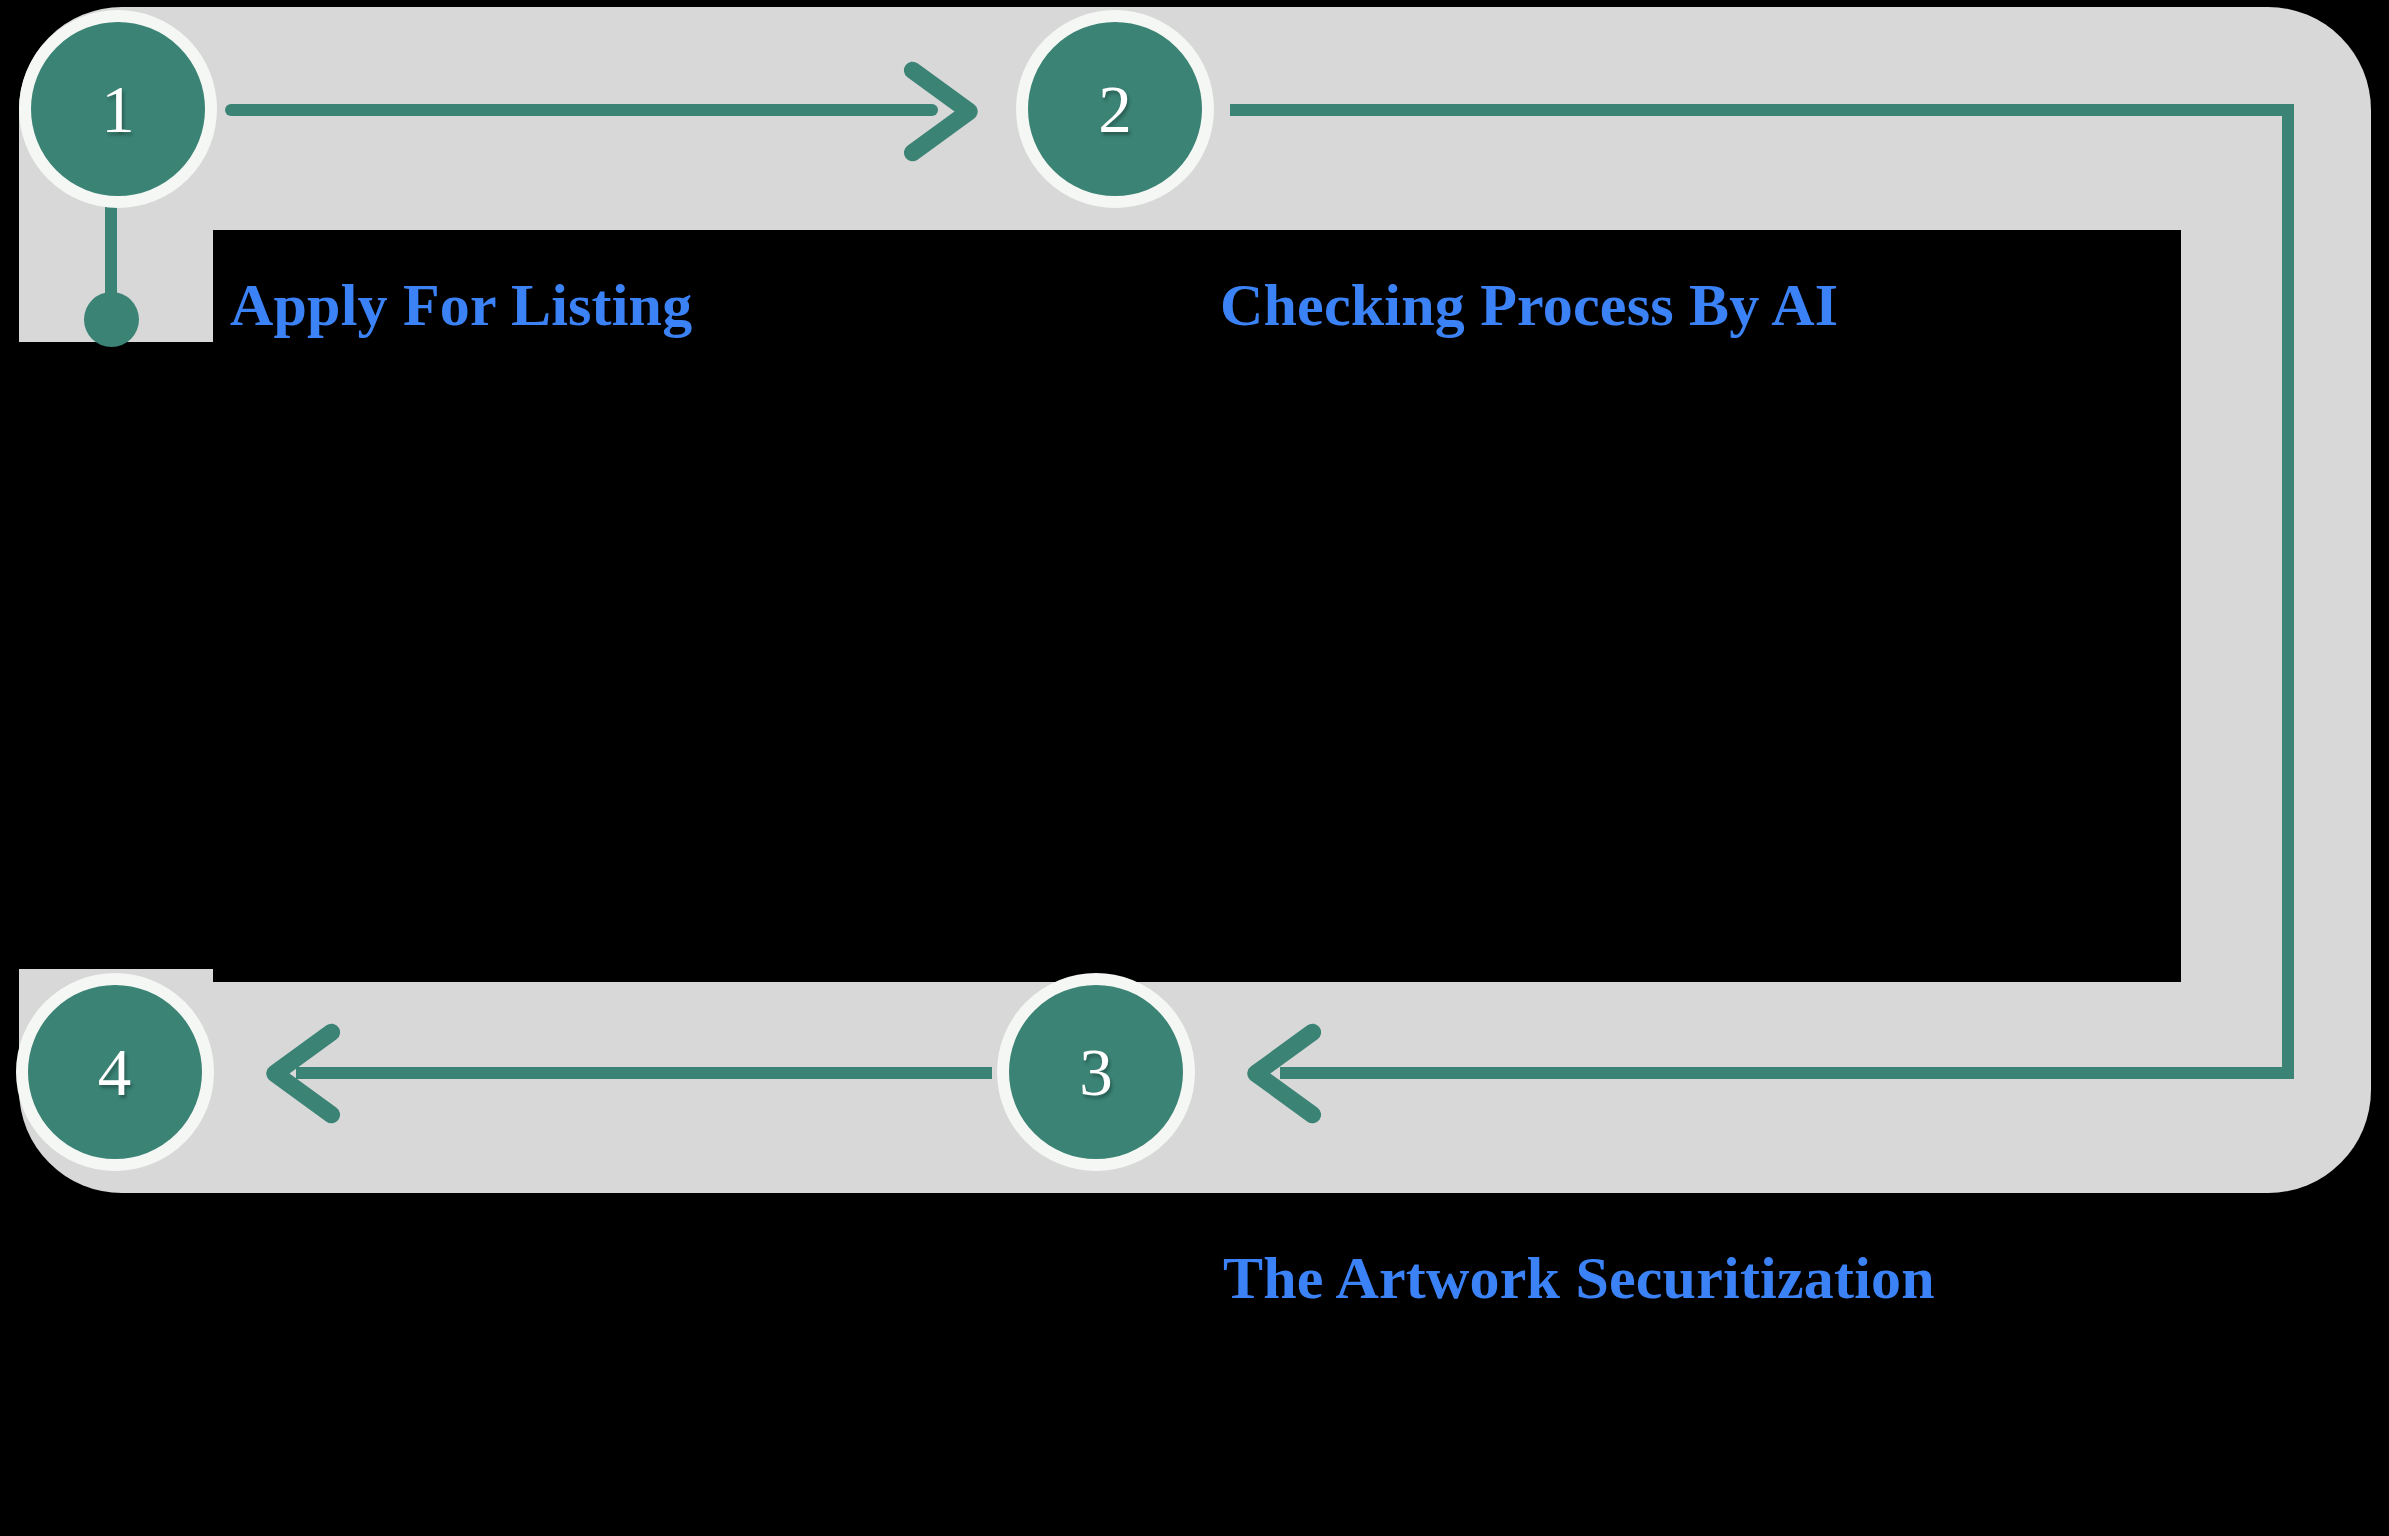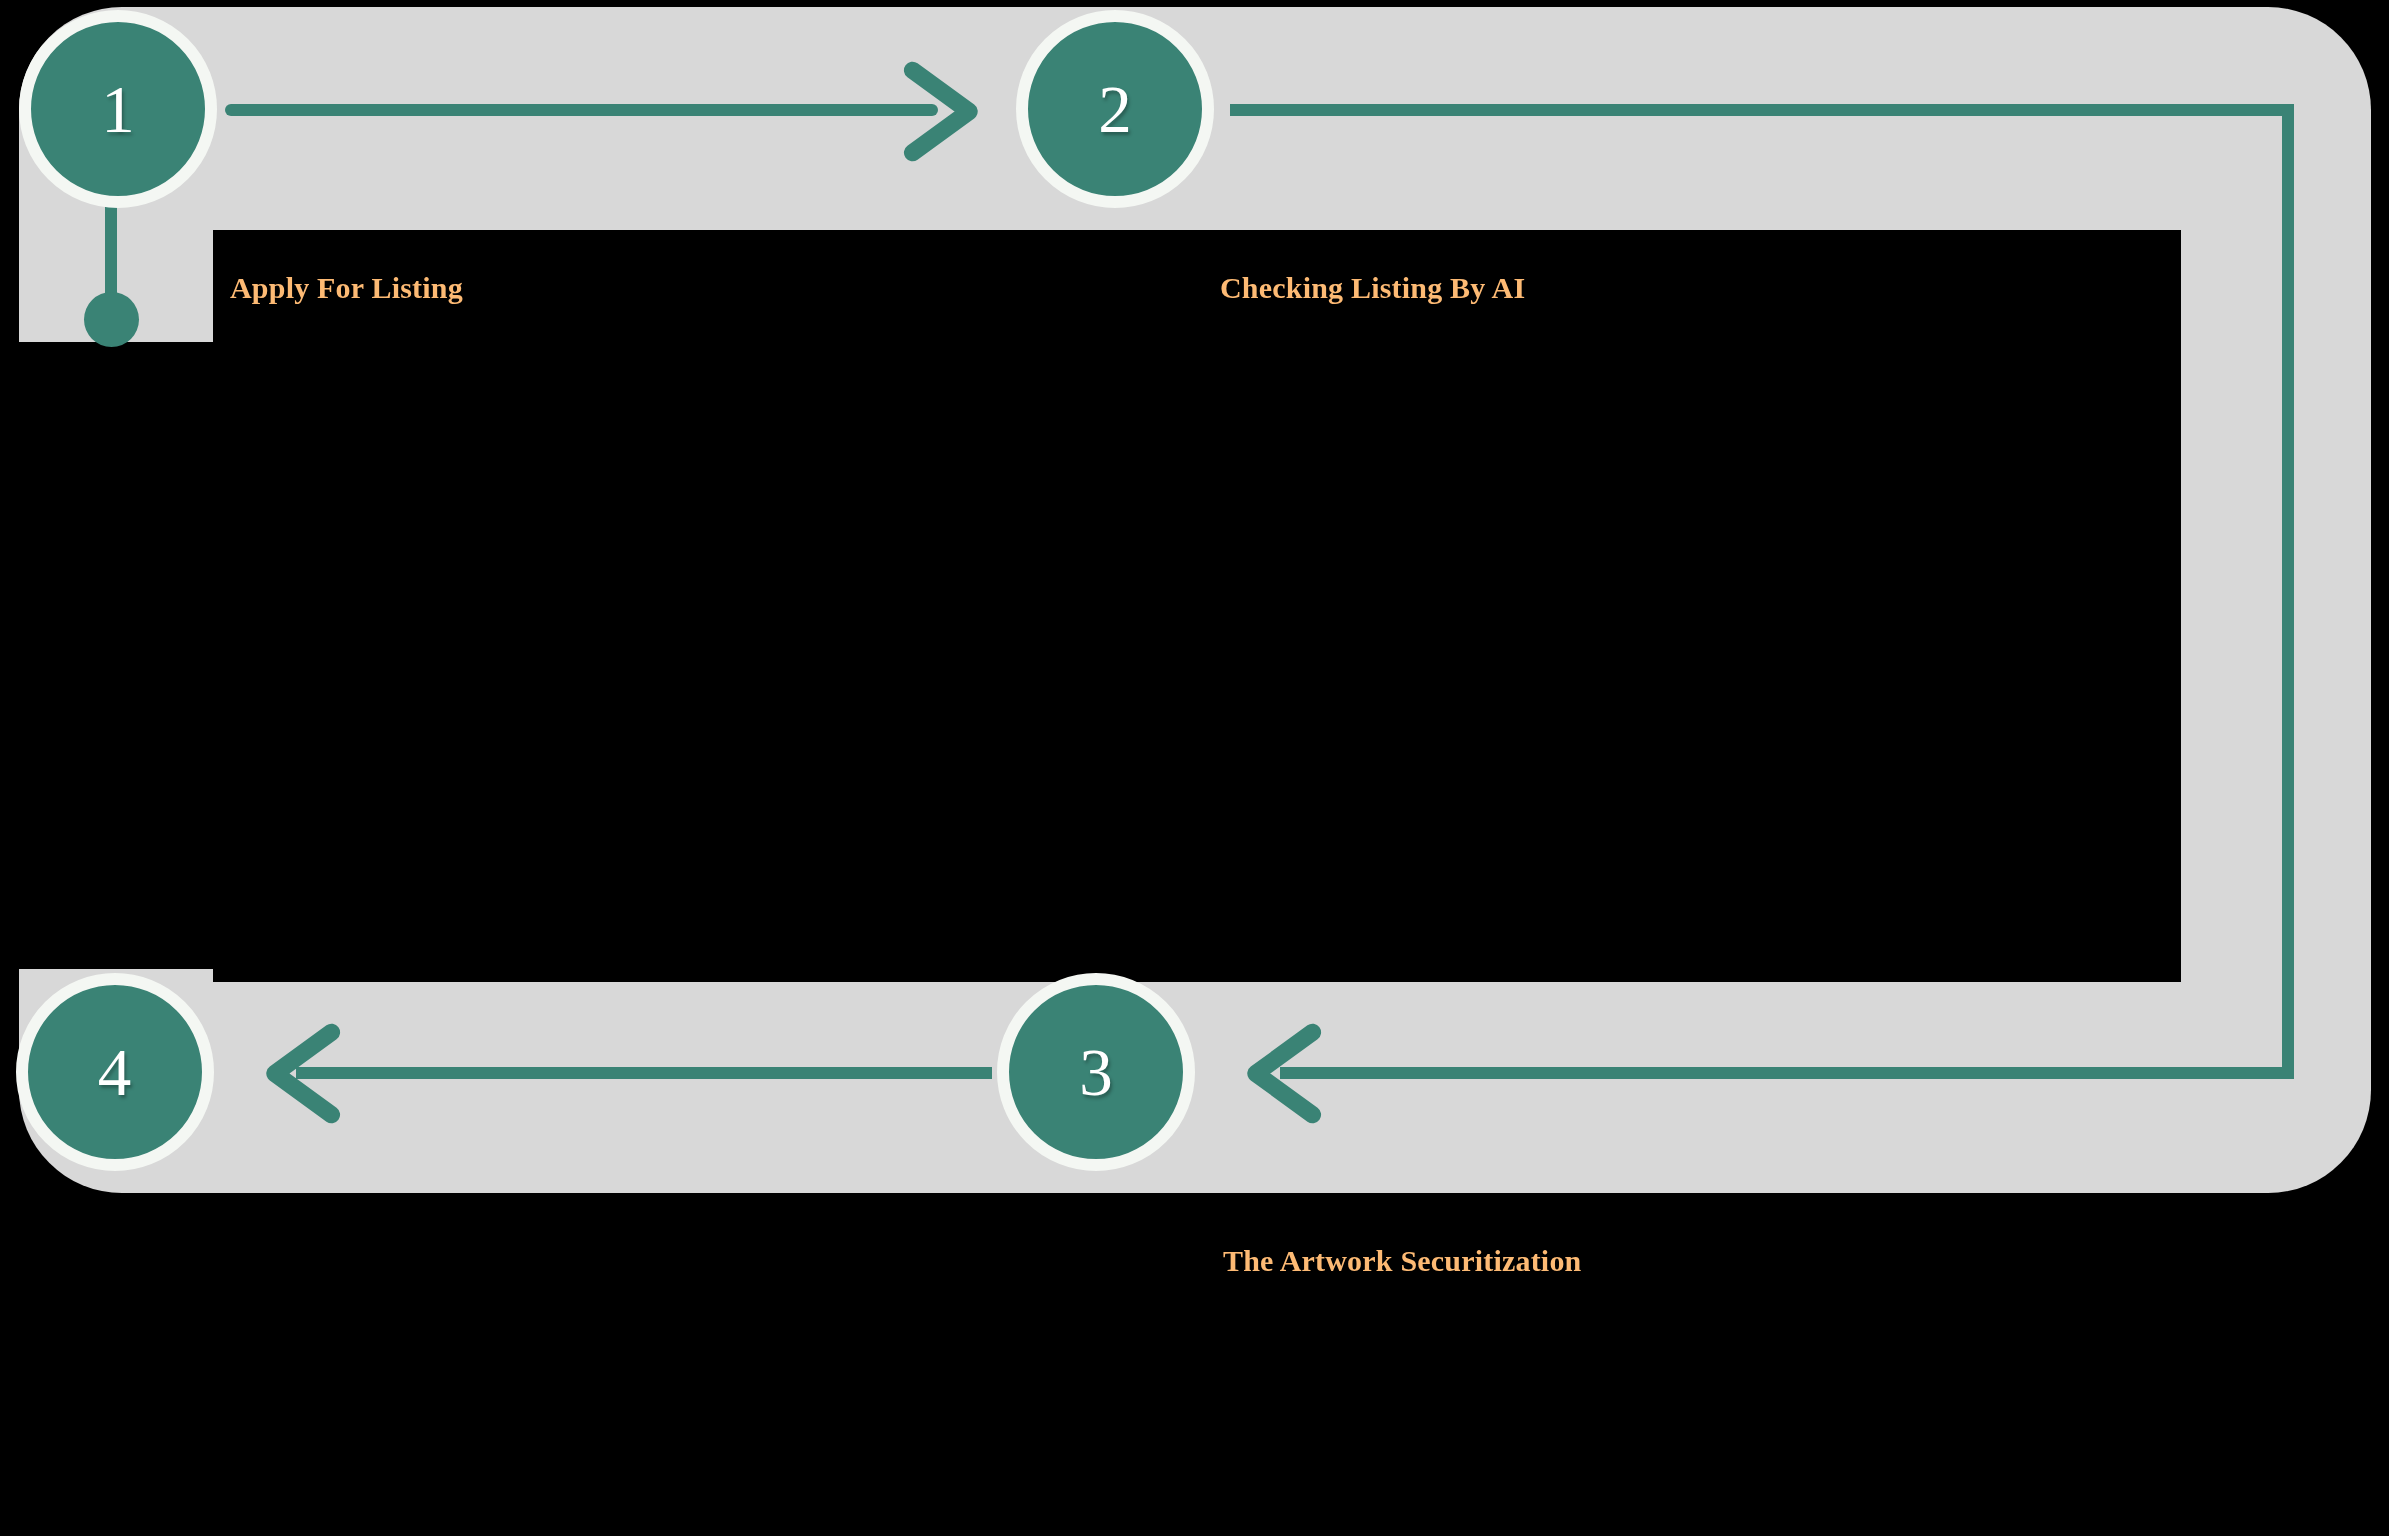--- a/index.html
+++ b/index.html
@@ -75,22 +75,22 @@
   
   .stem-dot {
     position: absolute;
     border-radius: 50%;
     background: #3a8375;
   }
 
   
   .label {
     position: absolute;
-    color: #fdba74;
-    font-size: 30px;
+    color: #3b82f6;
+    font-size: 60px;
     font-weight: bold;
     white-space: nowrap;
     letter-spacing: 0.2px;
   }
 </style>
 </head>
 <body>
 
 <div id="root">
 
@@ -129,19 +129,19 @@
   <div class="node" style="left:997px; top:973px; width:198px; height:198px;">
     <span>3</span>
   </div>
 
   <div class="node" style="left:15.5px; top:973px; width:198px; height:198px;">
     <span>4</span>
   </div>
 
   <div class="label" style="left:230px; top:271px;">Apply For Listing</div>
 
-  <div class="label" style="left:1220px; top:271px;">Checking Listing By AI</div>
+  <div class="label" style="left:1220px; top:271px;">Checking Process By AI</div>
 
   <div class="label" style="left:1223px; top:1244px;">The Artwork Securitization</div>
 
 
 </div>
 
 
 </body></html>

